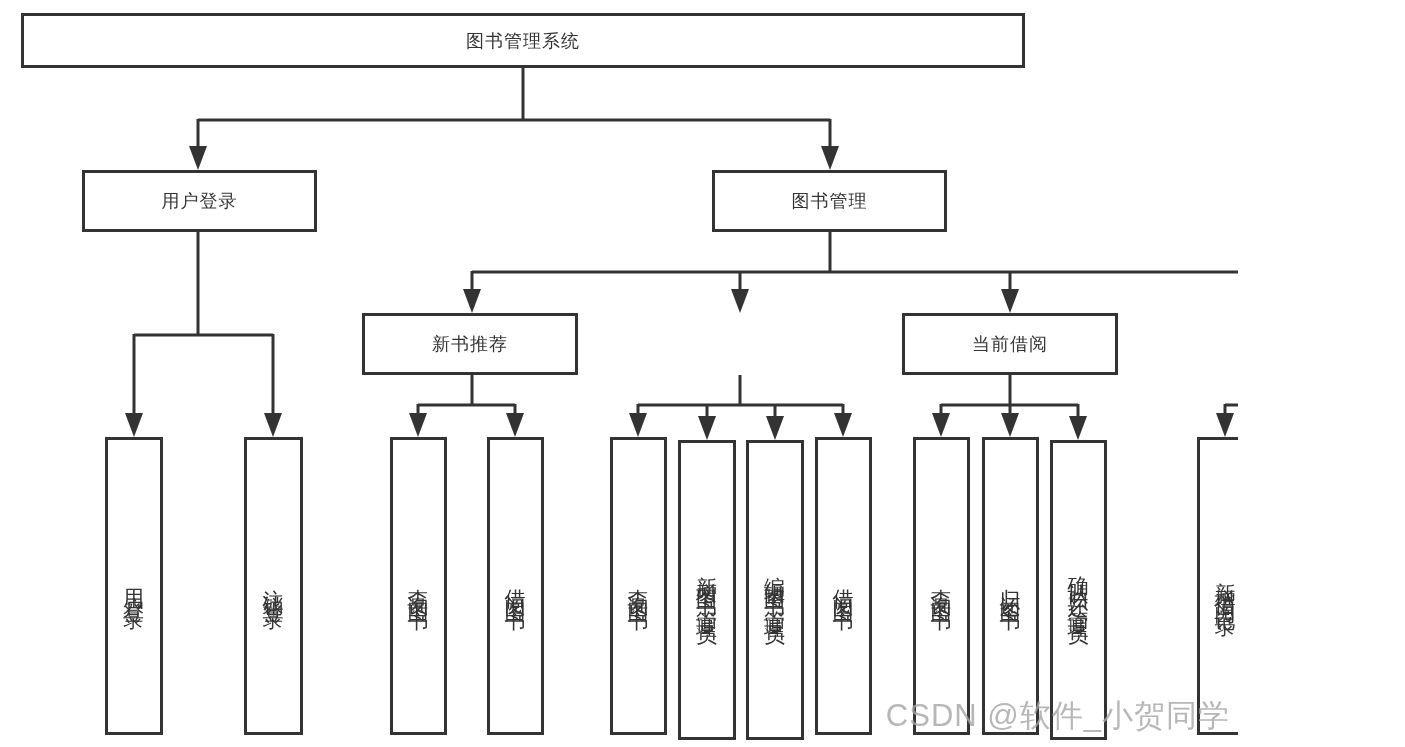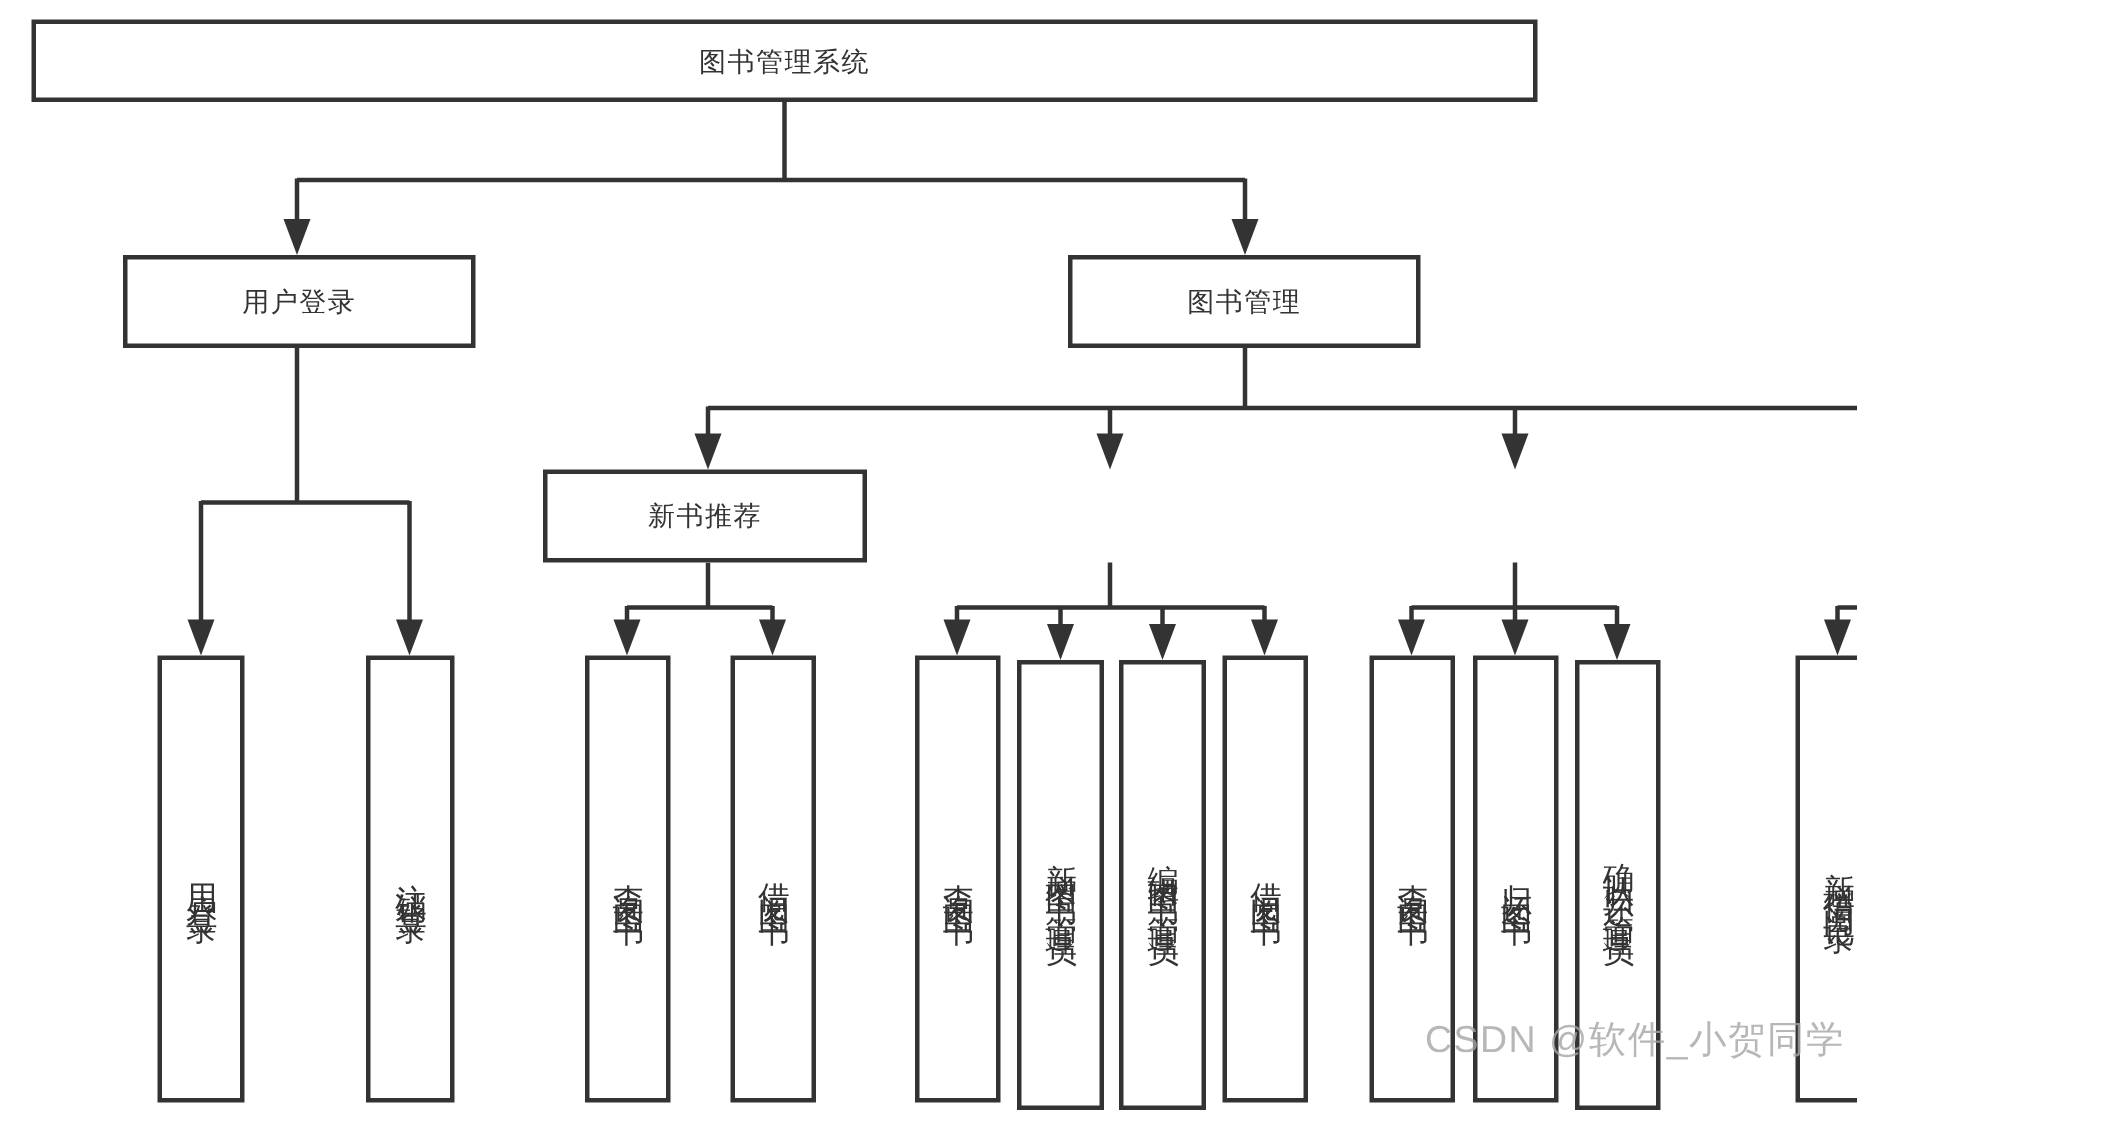--- a/index.html
+++ b/index.html
@@ -28,22 +28,22 @@
     writing-mode:vertical-rl;
     text-orientation:mixed;
     font-size:21px;
     letter-spacing:7px;
     line-height:1;
     white-space:nowrap;
     color:#333333;
   }
   #watermark {
     position:absolute;
-    right:8px; top:676px;
-    font-size:25px;
+    right:8px; top:695px;
+    font-size:31px;
     letter-spacing:1px;
     color:rgba(165,165,165,0.8);
     z-index:5;
     white-space:nowrap;
   }
 </style>
 </head>
 <body>
 
 <div id="canvas">
@@ -121,20 +121,23 @@
   <div class="node" style="left:82px;top:170px;width:235px;height:62px">
     <span>用户登录</span>
   </div>
   <div class="node" style="left:362px;top:313px;width:216px;height:62px">
     <span>新书推荐</span>
   </div>
 
   <div class="node" style="left:712px;top:170px;width:235px;height:62px">
     <span>图书管理</span>
   </div>
+  <div class="node" style="left:902px;top:313px;width:216px;height:62px">
+    <span>当前借阅</span>
+  </div>
 
   <div class="leaf" style="left:105px;top:437px;width:58px;height:298px">
     <span class="vtext">用户登录</span>
   </div>
   <div class="leaf" style="left:244px;top:437px;width:59px;height:298px">
     <span class="vtext">注销登录</span>
   </div>
 
   <div class="leaf" style="left:390px;top:437px;width:57px;height:298px">
     <span class="vtext">查询图书</span>

